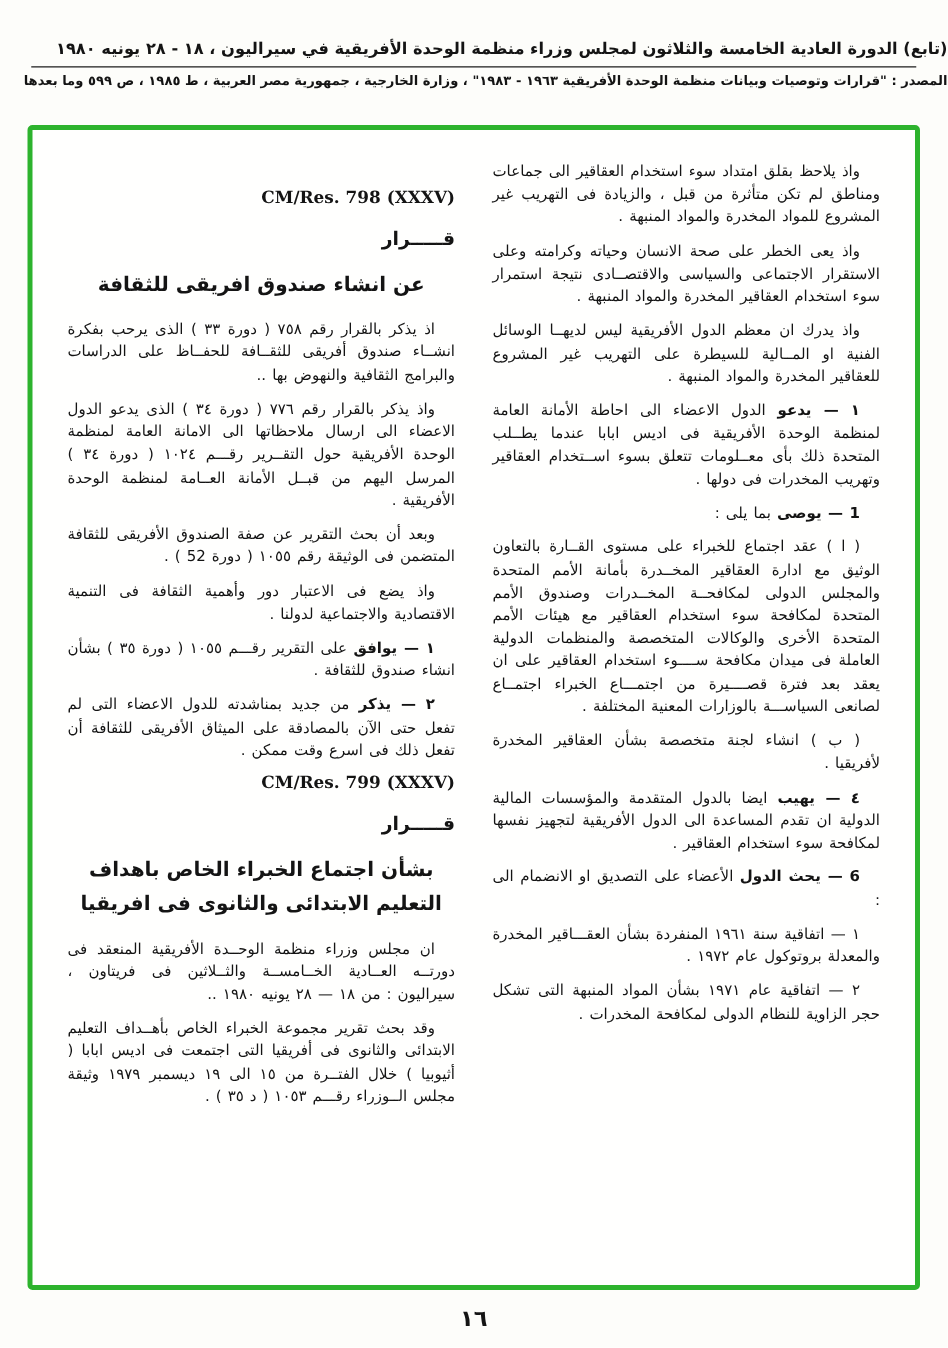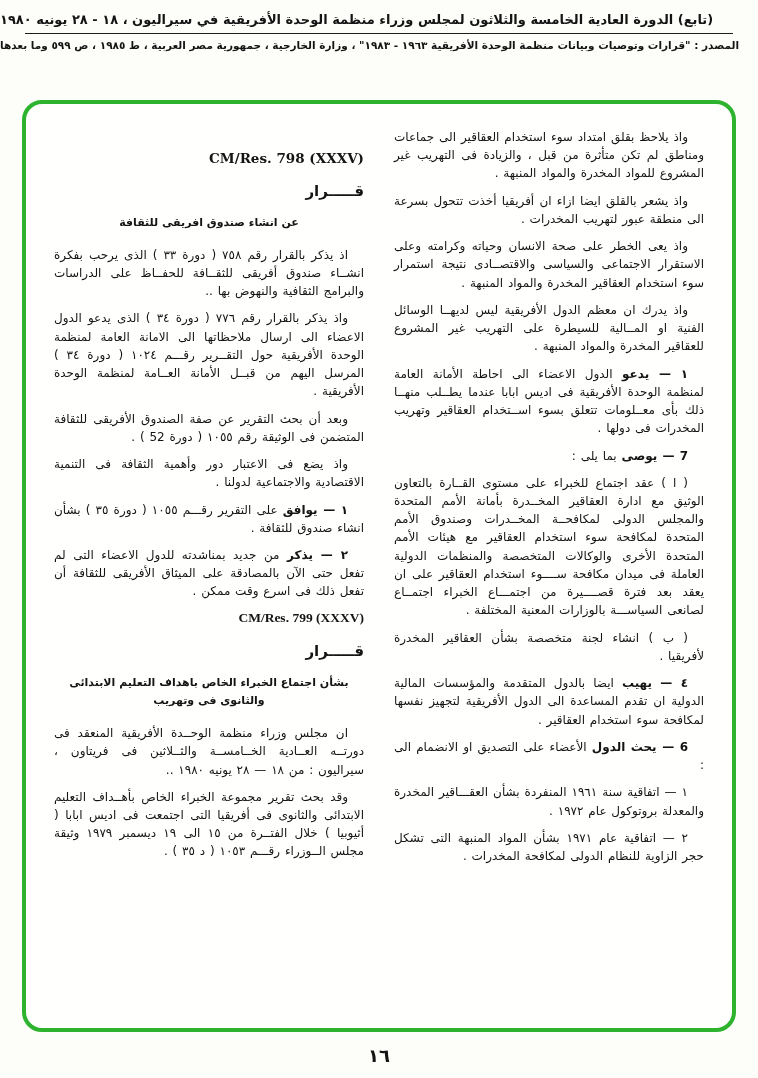--- a/index.html
+++ b/index.html
@@ -5,30 +5,30 @@
   * { margin:0; padding:0; box-sizing:border-box; }
   html,body { width:758px; height:1078px; }
   body {
     background:#fdfdfa;
     color:#141414;
     font-family:"DejaVu Sans", sans-serif;
     position:relative;
     overflow:hidden;
   }
   
-  .header { text-align:left; padding-top:12px; direction:rtl; }
+  .header { text-align:right; padding-top:32px; direction:rtl; }
   .header-line1 { font-size:13px; font-weight:bold; letter-spacing:0; }
   .header-rule { width:708px; margin:6px auto 5px auto; border-top:1.5px solid #1c1c1c; }
   .header-line2 { font-size:10.5px; font-weight:bold; }
   
   .content-box {
     position:absolute;
     left:22px; right:22px; top:100px; bottom:46px;
     border:4px solid #2db32d;
-    border-radius:20px;
+    border-radius:4px;
     padding:24px 28px 16px 28px;
     overflow:hidden;
     background:#fffffe;
   }
   .columns { display:flex; direction:rtl; gap:30px; height:100%; }
   .col { flex:1; direction:rtl; }
   .col-left { padding-top:22px; }
   
   p.para {
     font-size:12px;
@@ -40,31 +40,31 @@
   }
   p.para strong { font-weight:bold; }
   .res-id {
     direction:ltr;
     text-align:right;
     font-family:"DejaVu Serif", serif;
     font-weight:bold;
     font-size:13.5px;
     margin-bottom:16px;
   }
-  .res-id2 { margin-top:6px;font-family:Liberation Serif, serif; }
+  .res-id2 { margin-top:6px; }
   .res-title {
     text-align:right;
     font-weight:bold;
     font-size:15px;
     margin:6px 0 14px 0;
   }
   .res-subtitle {
     text-align:center;
     font-weight:bold;
-    font-size:11px;
+    font-size:16px;
     line-height:1.7;
     margin-bottom:13px;
   }
   
   .page-footer {
     position:absolute;
     bottom:12px; left:0; width:100%;
     text-align:center;
     font-weight:bold;
     font-size:18px;
@@ -78,25 +78,24 @@
   <div class="header-line1">(تابع) الدورة العادية الخامسة والثلاثون لمجلس وزراء منظمة الوحدة الأفريقية في سيراليون ، ١٨ - ٢٨ يونيه ١٩٨٠</div>
   <div class="header-rule"></div>
   <div class="header-line2">المصدر : "قرارات وتوصيات وبيانات منظمة الوحدة الأفريقية ١٩٦٣ - ١٩٨٣" ، وزارة الخارجية ، جمهورية مصر العربية ، ط ١٩٨٥ ، ص ٥٩٩ وما بعدها</div>
 </header>
 
 <div class="content-box">
   <div class="columns">
 
     <div class="col col-right">
       <p class="para"><strong></strong><span>واذ يلاحظ بقلق امتداد سوء استخدام العقاقير الى جماعات ومناطق لم تكن متأثرة من قبل ، والزيادة فى التهريب غير المشروع للمواد المخدرة والمواد المنبهة .</span></p>
-      <p class="para"><strong></strong><span>واذ يشعر بالقلق ايضا ازاء ان أفريقيا أخذت تتحول بسرعة الى منطقة عبور لتهريب المخدرات .</span></p>
       <p class="para"><strong></strong><span>واذ يعى الخطر على صحة الانسان وحياته وكرامته وعلى الاستقرار الاجتماعى والسياسى والاقتصــادى نتيجة استمرار سوء استخدام العقاقير المخدرة والمواد المنبهة .</span></p>
       <p class="para"><strong></strong><span>واذ يدرك ان معظم الدول الأفريقية ليس لديهــا الوسائل الفنية او المــالية للسيطرة على التهريب غير المشروع للعقاقير المخدرة والمواد المنبهة .</span></p>
-      <p class="para"><strong>١ — يدعو</strong><span> الدول الاعضاء الى احاطة الأمانة العامة لمنظمة الوحدة الأفريقية فى اديس ابابا عندما يطــلب منهــا ذلك بأى معــلومات تتعلق بسوء اســتخدام العقاقير وتهريب المخدرات فى دولها .</span></p>
-      <p class="para"><strong>7 — يوصى</strong><span> بما يلى :</span></p>
+      <p class="para"><strong>١ — يدعو</strong><span> الدول الاعضاء الى احاطة الأمانة العامة لمنظمة الوحدة الأفريقية فى اديس ابابا عندما يطــلب المتحدة ذلك بأى معــلومات تتعلق بسوء اســتخدام العقاقير وتهريب المخدرات فى دولها .</span></p>
+      <p class="para"><strong>1 — يوصى</strong><span> بما يلى :</span></p>
       <p class="para"><strong></strong><span>( ا ) عقد اجتماع للخبراء على مستوى القــارة بالتعاون الوثيق مع ادارة العقاقير المخــدرة بأمانة الأمم المتحدة والمجلس الدولى لمكافحــة المخــدرات وصندوق الأمم المتحدة لمكافحة سوء استخدام العقاقير مع هيئات الأمم المتحدة الأخرى والوكالات المتخصصة والمنظمات الدولية العاملة فى ميدان مكافحة ســــوء استخدام العقاقير على ان يعقد بعد فترة قصــــيرة من اجتمـــاع الخبراء اجتمــاع لصانعى السياســـة بالوزارات المعنية المختلفة .</span></p>
       <p class="para"><strong></strong><span>( ب ) انشاء لجنة متخصصة بشأن العقاقير المخدرة لأفريقيا .</span></p>
       <p class="para"><strong>٤ — يهيب</strong><span> ايضا بالدول المتقدمة والمؤسسات المالية الدولية ان تقدم المساعدة الى الدول الأفريقية لتجهيز نفسها لمكافحة سوء استخدام العقاقير .</span></p>
       <p class="para"><strong>6 — يحث الدول</strong><span> الأعضاء على التصديق او الانضمام الى :</span></p>
       <p class="para"><strong></strong><span>١ — اتفاقية سنة ١٩٦١ المنفردة بشأن العقـــاقير المخدرة والمعدلة بروتوكول عام ١٩٧٢ .</span></p>
       <p class="para"><strong></strong><span>٢ — اتفاقية عام ١٩٧١ بشأن المواد المنبهة التى تشكل حجر الزاوية للنظام الدولى لمكافحة المخدرات .</span></p>
     </div>
 
     <div class="col col-left">
       <div class="res-id">CM/Res. 798 (XXXV)</div>
@@ -104,21 +103,21 @@
       <div class="res-subtitle">عن انشاء صندوق افريقى للثقافة</div>
       <p class="para"><strong></strong><span>اذ يذكر بالقرار رقم ٧٥٨ ( دورة ٣٣ ) الذى يرحب بفكرة انشــاء صندوق أفريقى للثقــافة للحفــاظ على الدراسات والبرامج الثقافية والنهوض بها ..</span></p>
       <p class="para"><strong></strong><span>واذ يذكر بالقرار رقم ٧٧٦ ( دورة ٣٤ ) الذى يدعو الدول الاعضاء الى ارسال ملاحظاتها الى الامانة العامة لمنظمة الوحدة الأفريقية حول التقــرير رقـــم ١٠٢٤ ( دورة ٣٤ ) المرسل اليهم من قبــل الأمانة العــامة لمنظمة الوحدة الأفريقية .</span></p>
       <p class="para"><strong></strong><span>وبعد أن بحث التقرير عن صفة الصندوق الأفريقى للثقافة المتضمن فى الوثيقة رقم ١٠٥٥ ( دورة 52 ) .</span></p>
       <p class="para"><strong></strong><span>واذ يضع فى الاعتبار دور وأهمية الثقافة فى التنمية الاقتصادية والاجتماعية لدولنا .</span></p>
       <p class="para"><strong>١ — يوافق</strong><span> على التقرير رقـــم ١٠٥٥ ( دورة ٣٥ ) بشأن انشاء صندوق للثقافة .</span></p>
       <p class="para"><strong>٢ — يذكر</strong><span> من جديد بمناشدته للدول الاعضاء التى لم تفعل حتى الآن بالمصادقة على الميثاق الأفريقى للثقافة أن تفعل ذلك فى اسرع وقت ممكن .</span></p>
 
       <div class="res-id res-id2">CM/Res. 799 (XXXV)</div>
       <div class="res-title">قـــــرار</div>
-      <div class="res-subtitle">بشأن اجتماع الخبراء الخاص باهداف التعليم الابتدائى والثانوى فى وتهريب</div>
+      <div class="res-subtitle">بشأن اجتماع الخبراء الخاص باهداف التعليم الابتدائى والثانوى فى افريقيا</div>
       <p class="para"><strong></strong><span>ان مجلس وزراء منظمة الوحــدة الأفريقية المنعقد فى دورتــه العــادية الخــامســة والثــلاثين فى فريتاون ، سيراليون : من ١٨ — ٢٨ يونيه ١٩٨٠ ..</span></p>
       <p class="para"><strong></strong><span>وقد بحث تقرير مجموعة الخبراء الخاص بأهــداف التعليم الابتدائى والثانوى فى أفريقيا التى اجتمعت فى اديس ابابا ( أثيوبيا ) خلال الفتــرة من ١٥ الى ١٩ ديسمبر ١٩٧٩ وثيقة مجلس الــوزراء رقـــم ١٠٥٣ ( د ٣٥ ) .</span></p>
     </div>
 
   </div>
 </div>
 
 <footer class="page-footer">
   <span>١٦</span>
 </footer>

